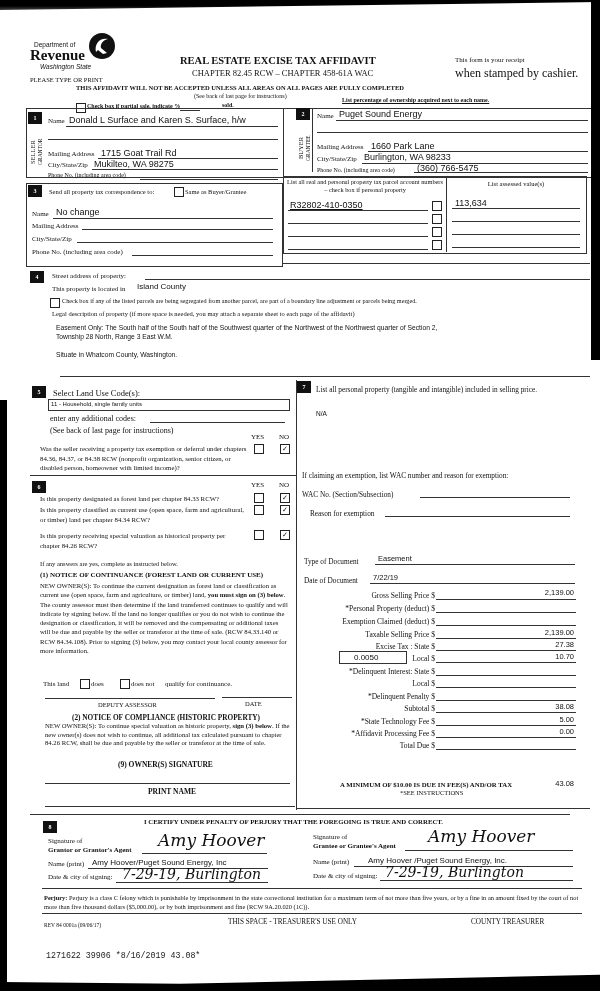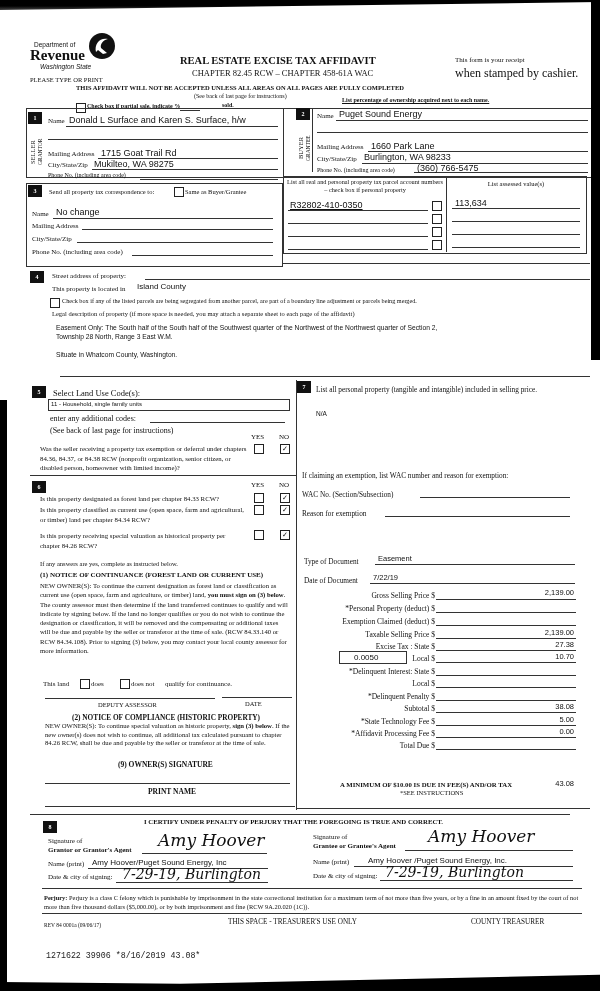--- a/index.html
+++ b/index.html
@@ -195,21 +195,21 @@
 <div class="line" style="left:45px;top:783px;width:245px;"></div>
 <div class="abs b" style="left:148px;top:787px;font-size:7.5px;">PRINT NAME</div>
 <div class="line" style="left:45px;top:806px;width:250px;"></div>
 
 <div class="num" style="left:297px;top:381px;">7</div>
 <div class="abs" style="left:316px;top:383px;width:270px;font-size:7.3px;line-height:13px;">List all  personal property (tangible and intangible) included in selling price.</div>
 <div class="val" style="left:316px;top:410px;font-size:6.5px;">N/A</div>
 <div class="lbl" style="left:302px;top:471px;font-size:7.3px;">If claiming an exemption, list WAC number and reason for exemption:</div>
 <div class="lbl" style="left:302px;top:490px;font-size:7.3px;">WAC No. (Section/Subsection)</div>
 <div class="line" style="left:420px;top:497px;width:150px;"></div>
-<div class="lbl" style="left:302px;top:509px;font-size:7.3px;">Reason for exemption</div>
+<div class="lbl" style="left:310px;top:509px;font-size:7.3px;">Reason for exemption</div>
 <div class="line" style="left:385px;top:516px;width:185px;"></div>
 
 <div class="lbl" style="left:304px;top:557px;font-size:7.3px;">Type of Document</div>
 <div class="line" style="left:375px;top:564px;width:200px;"></div>
 <div class="val" style="left:378px;top:554px;font-size:7.5px;">Easement</div>
 <div class="lbl" style="left:304px;top:576px;font-size:7.3px;">Date of Document</div>
 <div class="line" style="left:370px;top:583px;width:205px;"></div>
 <div class="val" style="left:373px;top:573px;font-size:7.5px;">7/22/19</div>
 
 <div>

